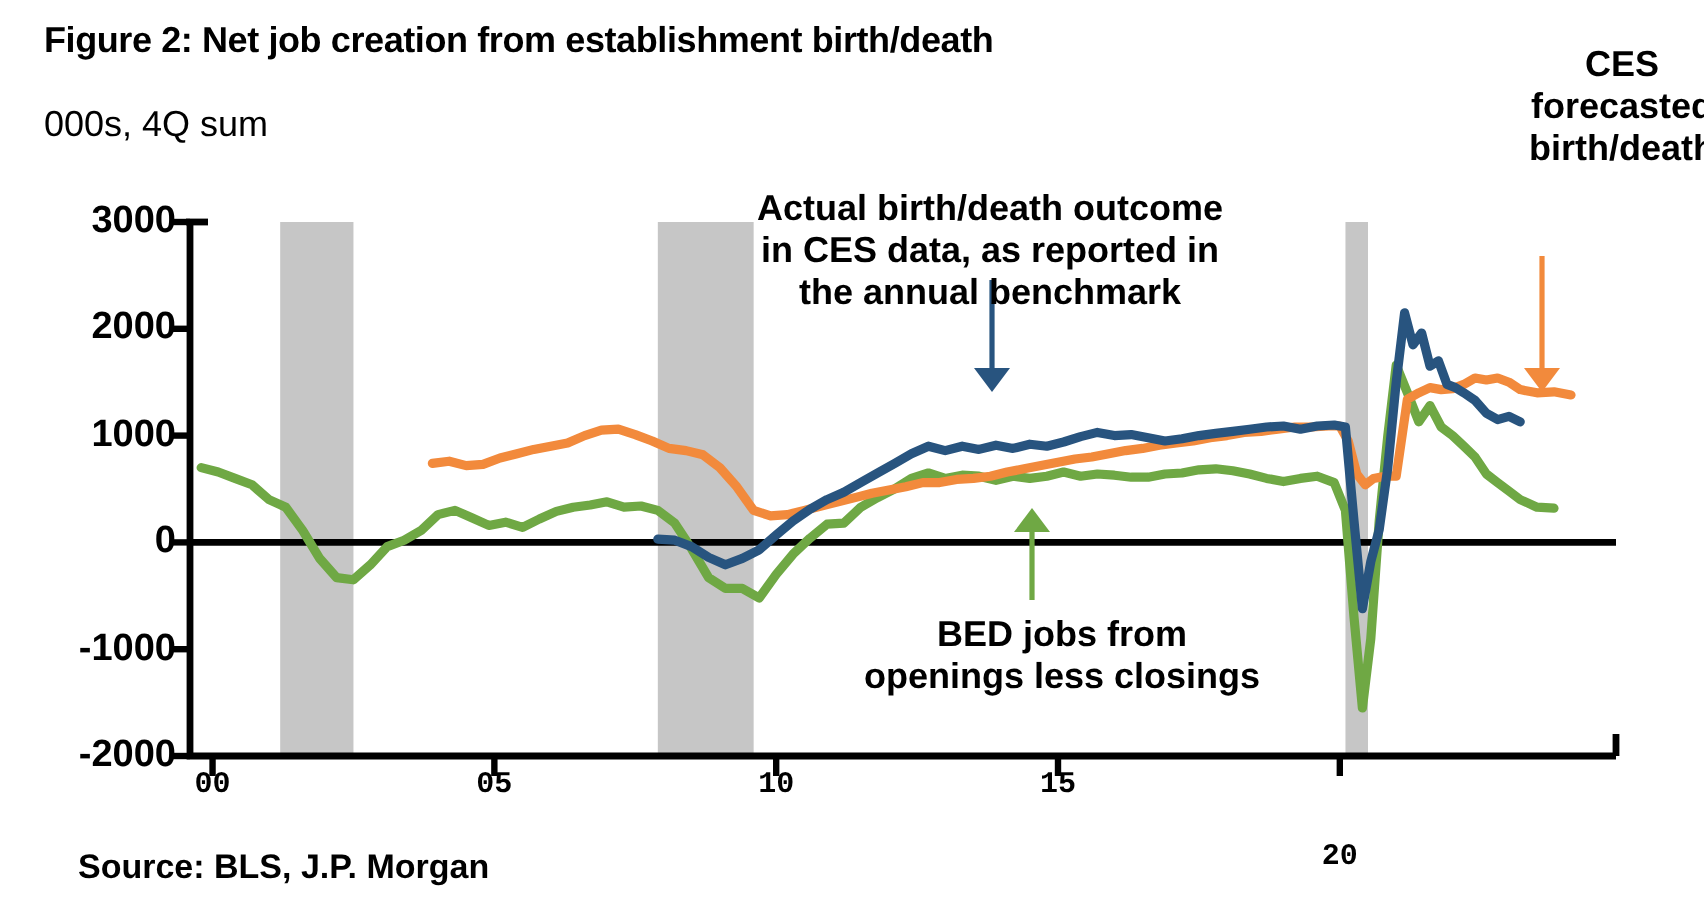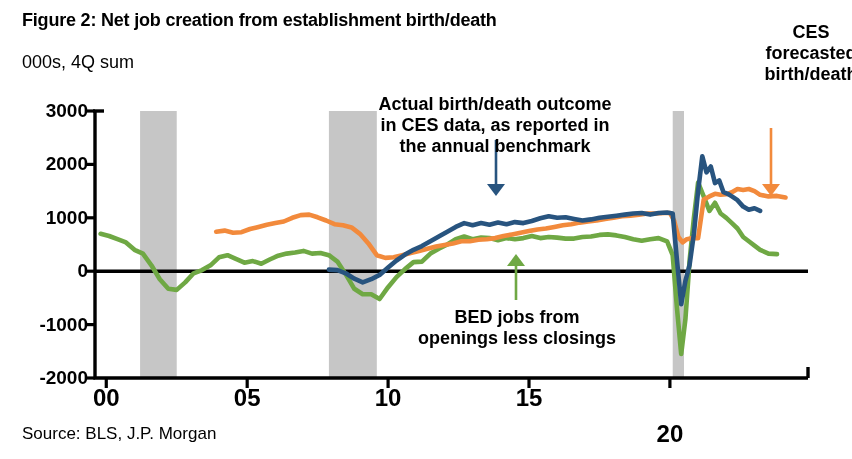--- a/index.html
+++ b/index.html
@@ -1,23 +1,23 @@
 <!DOCTYPE html>
 <html><head>
 <meta charset="utf-8">
 <style>
   html,body{margin:0;padding:0;background:#ffffff;}
   body{width:852px;height:459px;overflow:hidden;font-family:"Liberation Sans",sans-serif;color:#000;}
   #fig{position:relative;width:852px;height:459px;}
   .ttl{position:absolute;left:22px;top:10px;font-size:18px;font-weight:bold;letter-spacing:-0.2px;white-space:nowrap;}
   .sub{position:absolute;left:22px;top:52px;font-size:18px;font-weight:normal;white-space:nowrap;text-align:center;}
-  .src{position:absolute;left:22px;top:424px;font-size:17px;white-space:nowrap;}
+  .src{position:absolute;left:39px;top:424px;font-size:17px;white-space:nowrap;font-weight:bold;}
   .ytick{position:absolute;right:0;font-size:19px;font-weight:bold;text-align:right;transform:translateY(-50%);white-space:nowrap;}
   .ylab-col{position:absolute;left:0;top:0;width:88px;height:418px;}
-  .xtick{position:absolute;top:384px;font-size:24px;font-weight:bold;transform:translateX(-50%);white-space:nowrap;}
+  .xtick{position:absolute;top:384px;font-size:15px;font-weight:bold;transform:translateX(-50%);white-space:nowrap;font-family:Liberation Mono, monospace;}
   .anno{position:absolute;font-size:18px;font-weight:bold;line-height:1.16;text-align:center;white-space:pre-line;}
   svg{position:absolute;left:0;top:0;}
 </style>
 </head>
 <body>
 
 <div id="fig">
 
   <div class="ttl">Figure 2: Net job creation from establishment birth/death</div>
   <div class="sub">000s, 4Q sum</div>
@@ -74,15 +74,15 @@
         <polygon points="507,266 525,266 516,254" fill="#6FA844"></polygon>
       </g>
     </svg>
 
   <div class="anno" style="left:363px;top:78px;width:264px;margin-top:16px;">Actual birth/death outcome
 in CES data, as reported in
 the annual benchmark</div>
   <div class="anno" style="left:748px;top:22px;width:126px;">CES
 forecasted
 birth/death</div>
-  <div class="anno" style="left:398px;top:307px;width:238px;">BED jobs from
+  <div class="anno" style="left:412px;top:307px;width:238px;">BED jobs from
 openings less closings</div>
 </div>
 
 </body></html>

